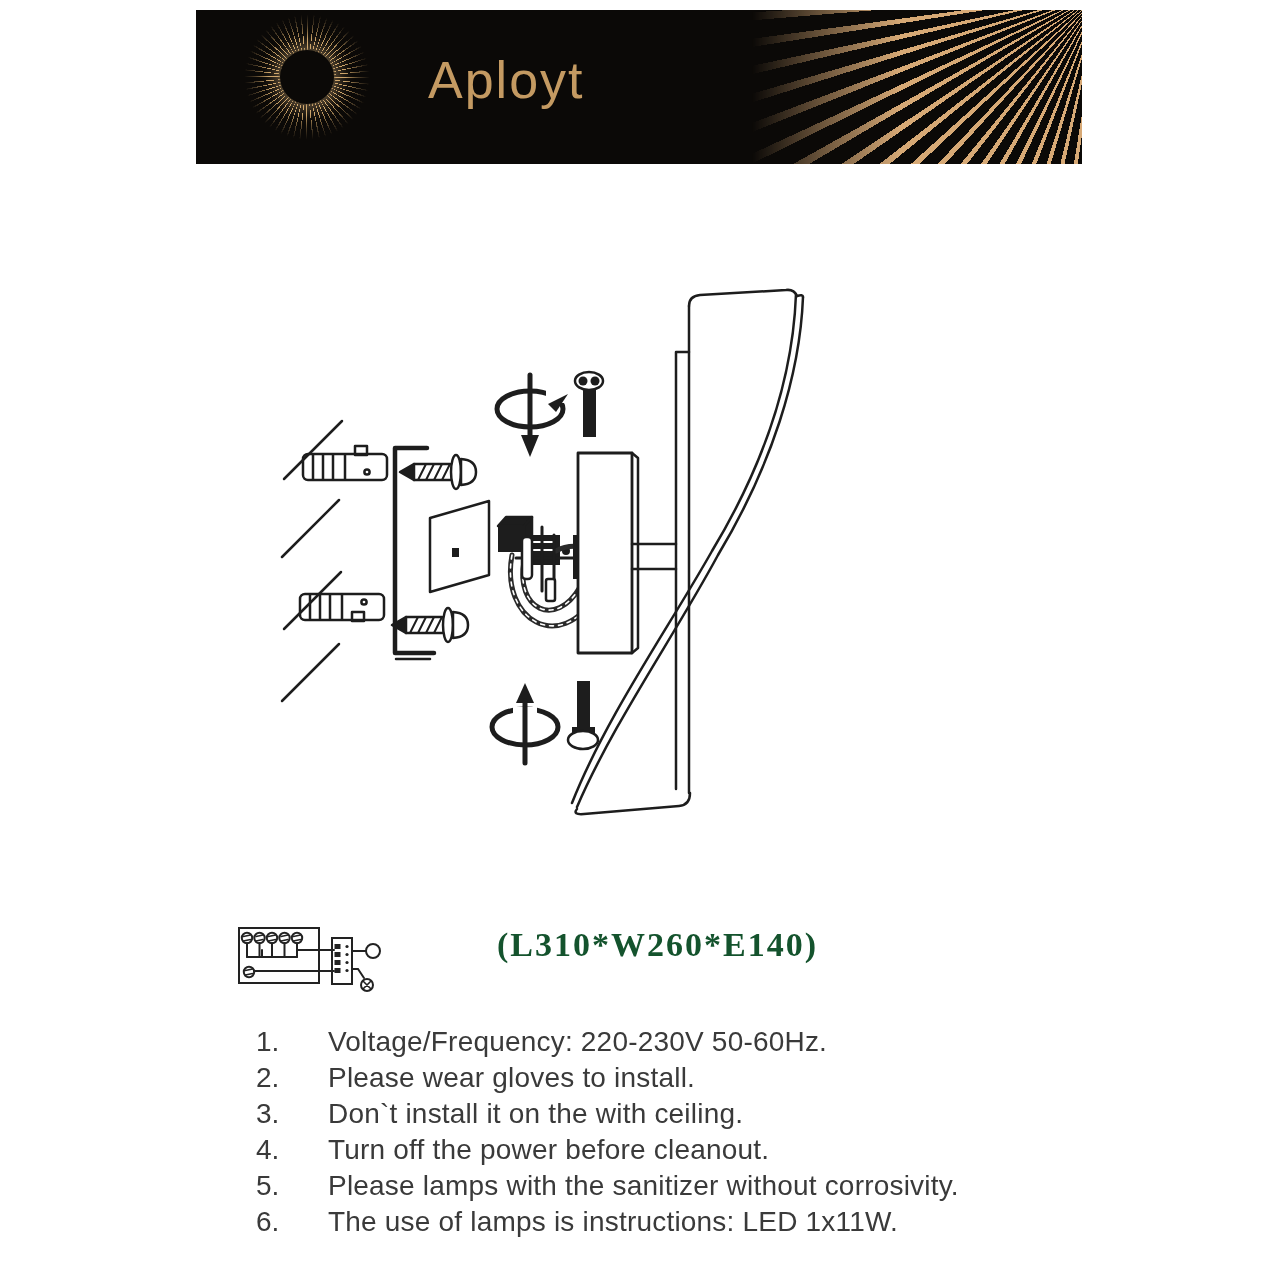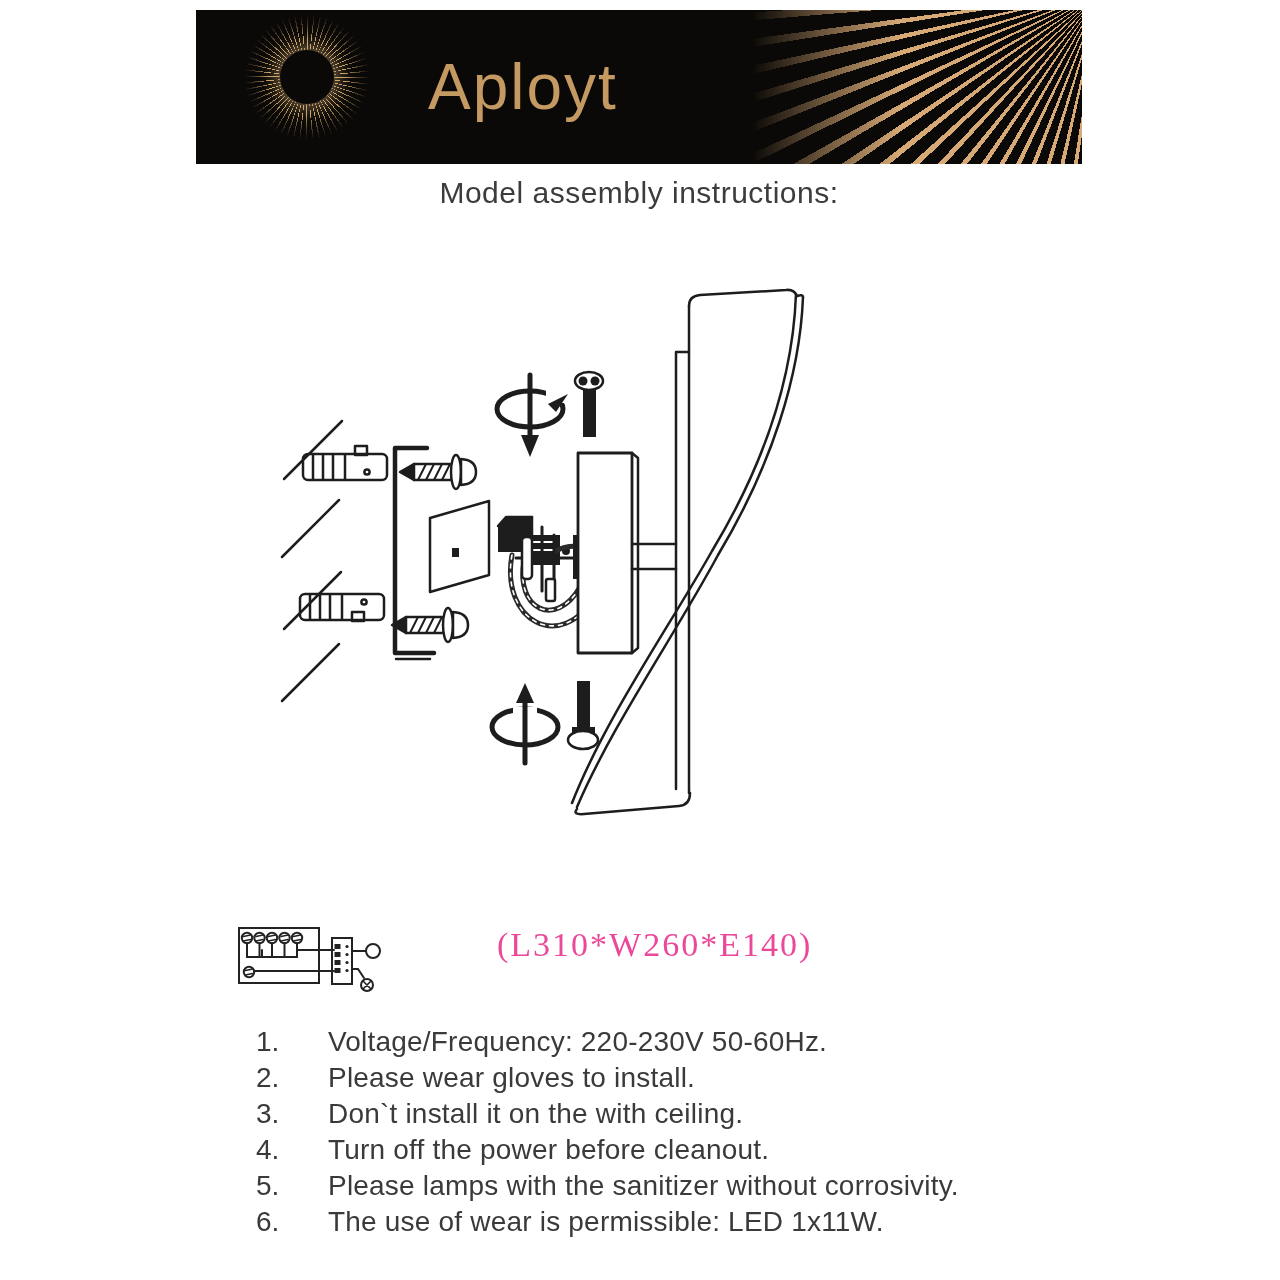--- a/index.html
+++ b/index.html
@@ -8,58 +8,57 @@
 
   
   .banner{position:absolute;left:196px;top:10px;width:886px;height:154px;
           background:#0b0907;overflow:hidden;}
   .sunburst{position:absolute;left:45px;top:1px;width:132px;height:132px;border-radius:50%;
             background:repeating-conic-gradient(#c9a167 0deg 1.15deg, rgba(0,0,0,0) 1.15deg 6deg);
             -webkit-mask:radial-gradient(circle closest-side, transparent 0 38%, #000 44% 58%, rgba(0,0,0,.35) 78%, transparent 95%);
             mask:radial-gradient(circle closest-side, transparent 0 38%, #000 44% 58%, rgba(0,0,0,.35) 78%, transparent 95%);}
   .sun-core{position:absolute;left:84px;top:40px;width:54px;height:54px;border-radius:50%;
             background:#0b0907;box-shadow:0 0 16px 5px rgba(233,193,135,.45);}
-  .brand{position:absolute;left:232px;top:40px;font-size:64px;font-weight:400;color:#c49a62;
+  .brand{position:absolute;left:232px;top:40px;font-size:52px;font-weight:400;color:#c49a62;
          letter-spacing:2px;}
   .banner-rays{position:absolute;top:0;right:0;width:330px;height:154px;
             background:repeating-conic-gradient(from 0deg at 106% -12%, rgba(226,178,124,0) 0deg 3deg, rgba(226,178,124,.95) 3deg 4.3deg);
             -webkit-mask:linear-gradient(to left,#000 55%,transparent 100%);
             mask:linear-gradient(to left,#000 55%,transparent 100%);}
 
   
   .title-block{position:absolute;left:196px;top:174px;width:886px;text-align:center;color:#3c3c3c;}
   .title-line{font-size:30px;line-height:38px;letter-spacing:.5px;}
 
   
   .diagram-svg{position:absolute;left:240px;top:280px;}
   .wiring-svg{position:absolute;left:232px;top:918px;}
   .dim-label{position:absolute;left:497px;top:926px;width:400px;
-             font-family:"Liberation Serif",serif;font-weight:400;font-size:34px;
-             letter-spacing:2px;color:#ec4899;}
+             font-family:"Liberation Serif",serif;font-weight:700;font-size:34px;
+             letter-spacing:2px;color:#14532d;}
 
   
   .instructions{position:absolute;left:256px;top:1024px;width:840px;color:#3a3a3a;}
   .instr-row{display:flex;font-size:28px;line-height:36px;}
   .instr-num{flex:0 0 52px;}
   .instr-text{flex:1 1 auto;letter-spacing:.2px;margin-left:20px;}
 </style>
 </head>
 <body>
 
 <div class="page">
 
   <div class="banner">
     <div class="sunburst"></div>
     <div class="sun-core"></div>
     <div class="brand">Aployt</div>
     <div class="banner-rays"></div>
   </div>
 
   <div class="title-block">
-    <div class="title-line">Model assembly instructions:</div>
   </div>
 
   <svg class="diagram-svg" width="630" height="580" viewBox="240 285 630 580" fill="none" stroke="#1d1d1d" stroke-width="2.5" stroke-linecap="round" stroke-linejoin="round">
 
     <g>
       <path d="M284 484 L342 426"></path>
       <path d="M282 562 L339 505"></path>
       <path d="M284 634 L341 577"></path>
       <path d="M282 706 L339 649"></path>
     </g>
@@ -232,17 +231,17 @@
     <div class="instr-row">
       <span class="instr-num">4.</span>
       <span class="instr-text">Turn off the power before cleanout.</span>
     </div>
     <div class="instr-row">
       <span class="instr-num">5.</span>
       <span class="instr-text">Please lamps with the sanitizer without corrosivity.</span>
     </div>
     <div class="instr-row">
       <span class="instr-num">6.</span>
-      <span class="instr-text">The use of wear is permissible: LED 1x11W.</span>
+      <span class="instr-text">The use of lamps is instructions: LED 1x11W.</span>
     </div>
   </div>
 
 </div>
 
 </body></html>

